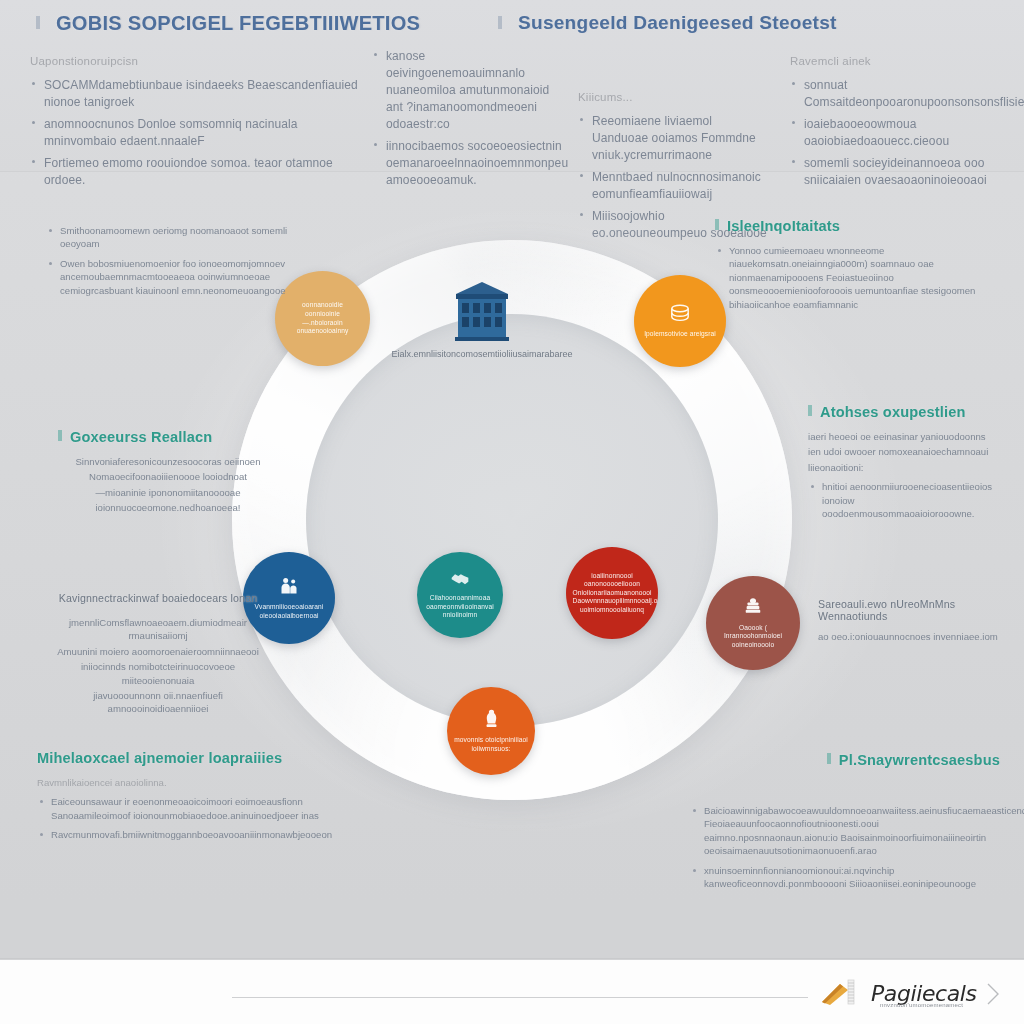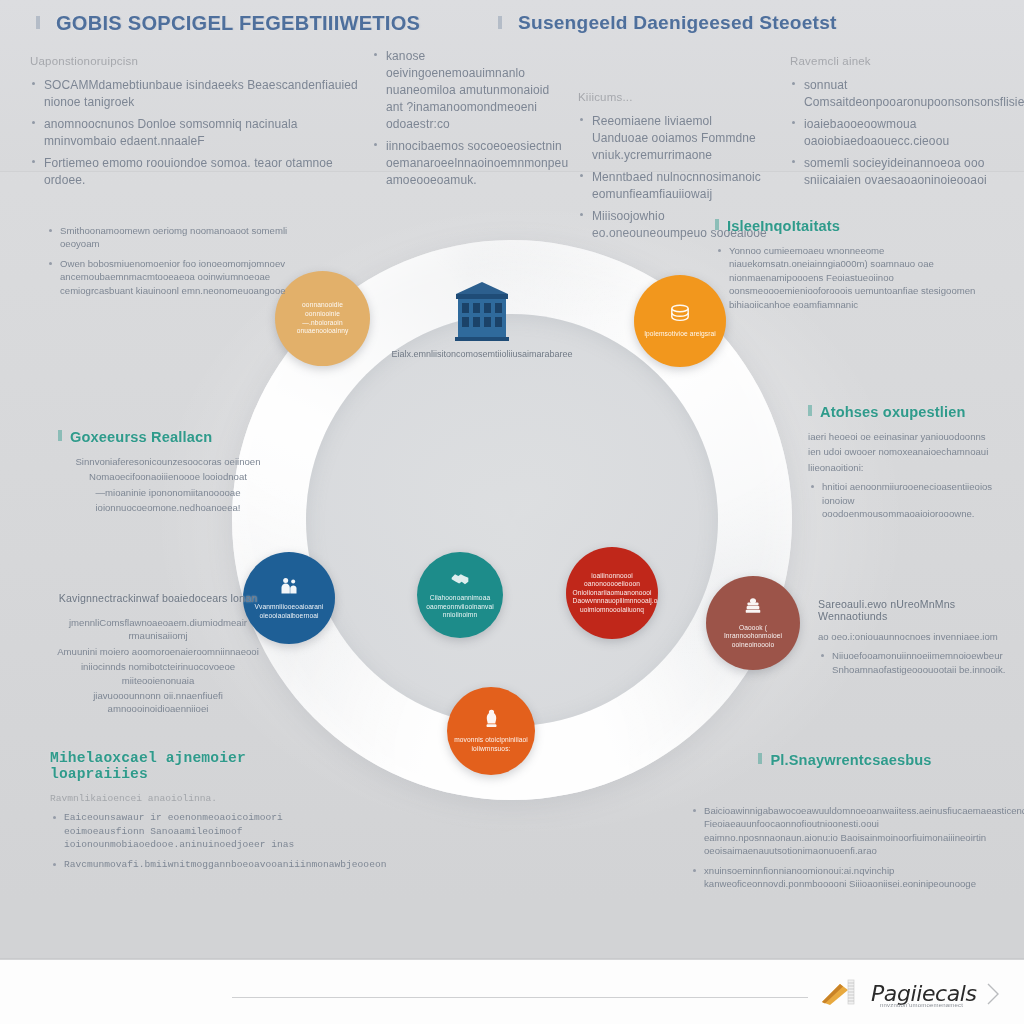--- a/index.html
+++ b/index.html
@@ -351,36 +351,33 @@
       <span class="b-line">iniiocinnds nomibotcteirinuocovoeoe miiteooienonuaia</span>
       <span class="b-line">jiavuooounnonn oii.nnaenfiuefi amnoooinoidioaenniioei</span>
     </div>
   </div>
 
   <div class="sec h-grey" style="left:818px;top:598px;width:190px;">
     <h3 style="font-size:10.5px;font-weight:normal;color:#6f7884;margin-bottom:8px;">Sareoauli.ewo nUreoMnMns Wennaotiunds</h3>
     <div class="body">
       <span class="b-line">ao oeo.i:oniouaunnocnoes invenniaee.iom</span>
     </div>
-    <ul>
-      <li>Niiuoefooamonuiinnoeiimemnoioewbeur Snhoamnaofastigeooouootaii be.innooik.</li>
-    </ul>
-  </div>
-
-  <div class="sec h-teal" style="left:50px;top:750px;width:300px;font-family:Liberation Mono, monospace;">
+  </div>
+
+  <div class="sec h-teal" style="left:37px;top:750px;width:300px;">
     <h3>Mihelaoxcael ajnemoier loapraiiies</h3>
     <div class="body" style="color:#a3a6ab;margin-bottom:6px;">Ravmnlikaioencei anaoiolinna.</div>
     <ul>
       <li>Eaiceounsawaur ir eoenonmeoaoicoimoori eoimoeausfionn Sanoaamileoimoof ioionounmobiaoedooe.aninuinoedjoeer inas</li>
       <li>Ravcmunmovafi.bmiiwnitmoggannboeoavooaniiinmonawbjeooeon</li>
     </ul>
   </div>
 
   <div class="sec h-teal" style="left:690px;top:752px;width:310px;">
-    <h3 style="text-align:center;"><span class="marker"></span><span>Pl.Snaywrentcsaesbus</span></h3>
+    <h3 style="text-align:right;"><span class="marker"></span><span>Pl.Snaywrentcsaesbus</span></h3>
     <ul style="margin-top:36px;">
       <li>Baicioawinnigabawocoeawuuldomnoeoanwaiitess.aeinusfiucaemaeasticendom Fieoiaeauunfoocaonnofioutnioonesti.ooui eaimno.nposnnaonaun.aionu:io Baoisainmoinoorfiuimonaiiineoirtin oeoisaimaenauutsotionimaonuoenfi.arao</li>
       <li>xnuinsoeminnfionnianoomionoui:ai.nqvinchip kanweoficeonnovdi.ponmbooooni Siiioaoniisei.eoninipeounooge</li>
     </ul>
   </div>
 
   <div class="strip-line"></div>
   <div class="whitestrip"></div>
   <div class="logo-rule"></div>
 

